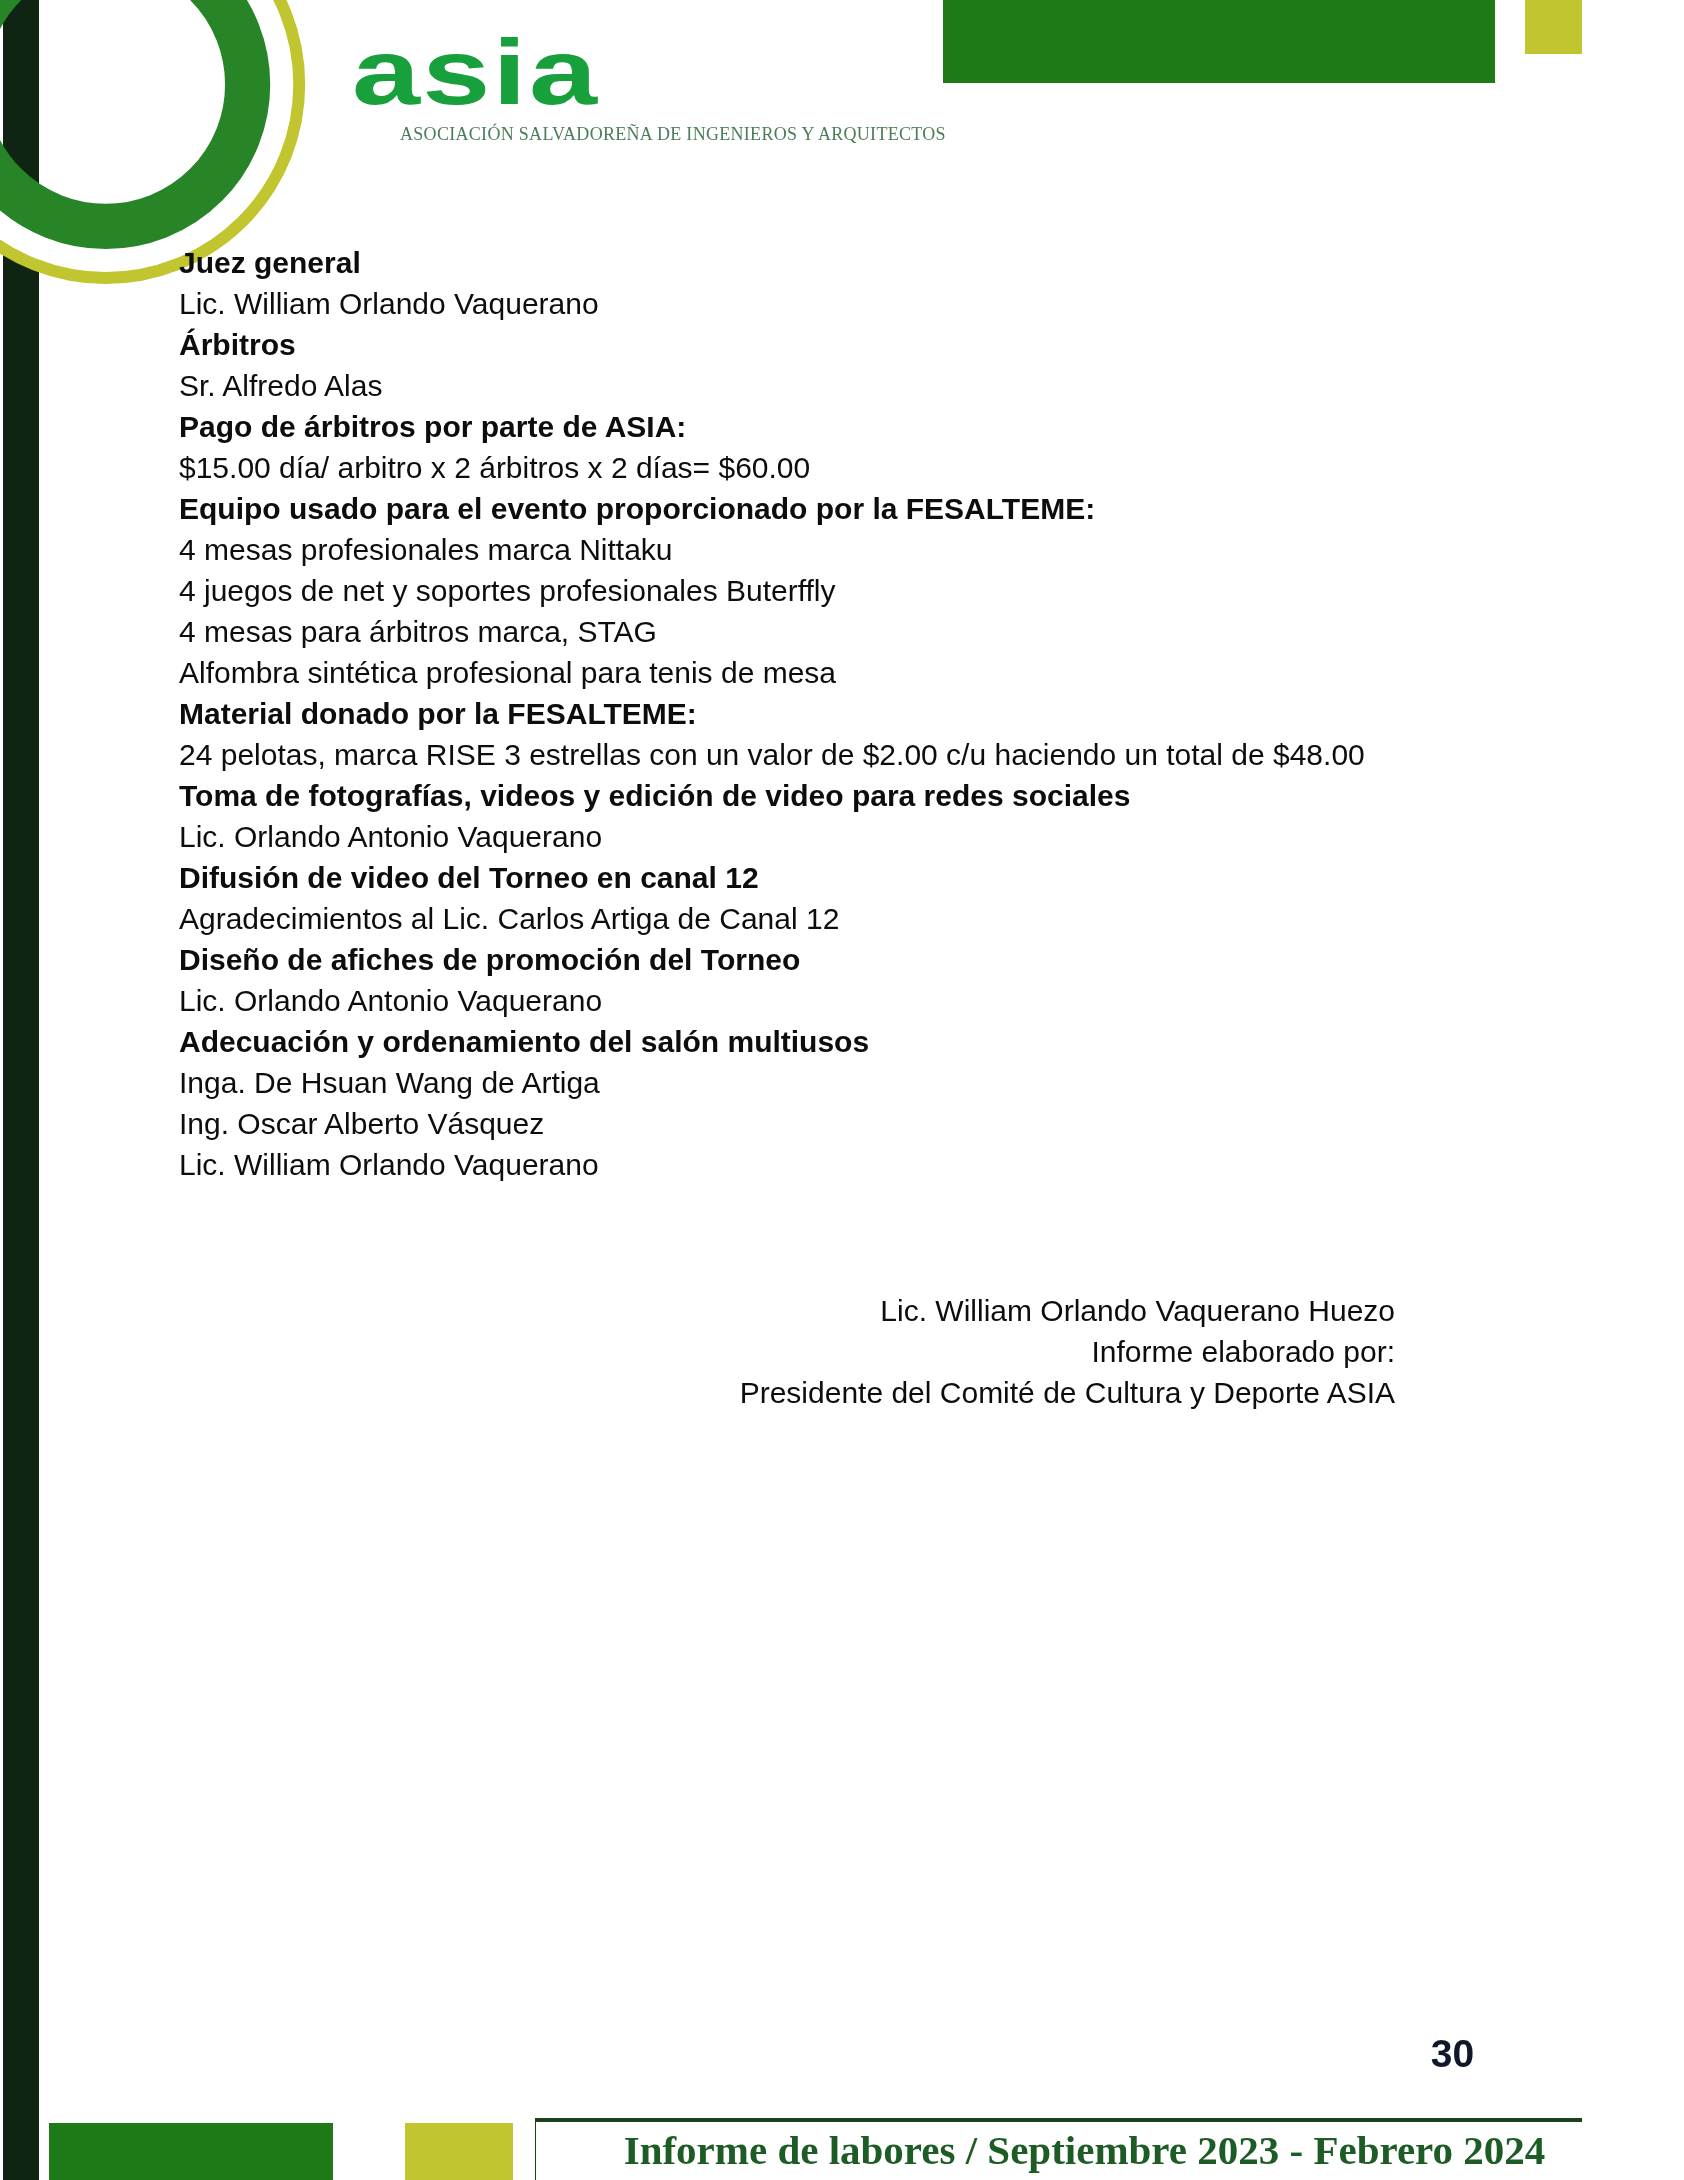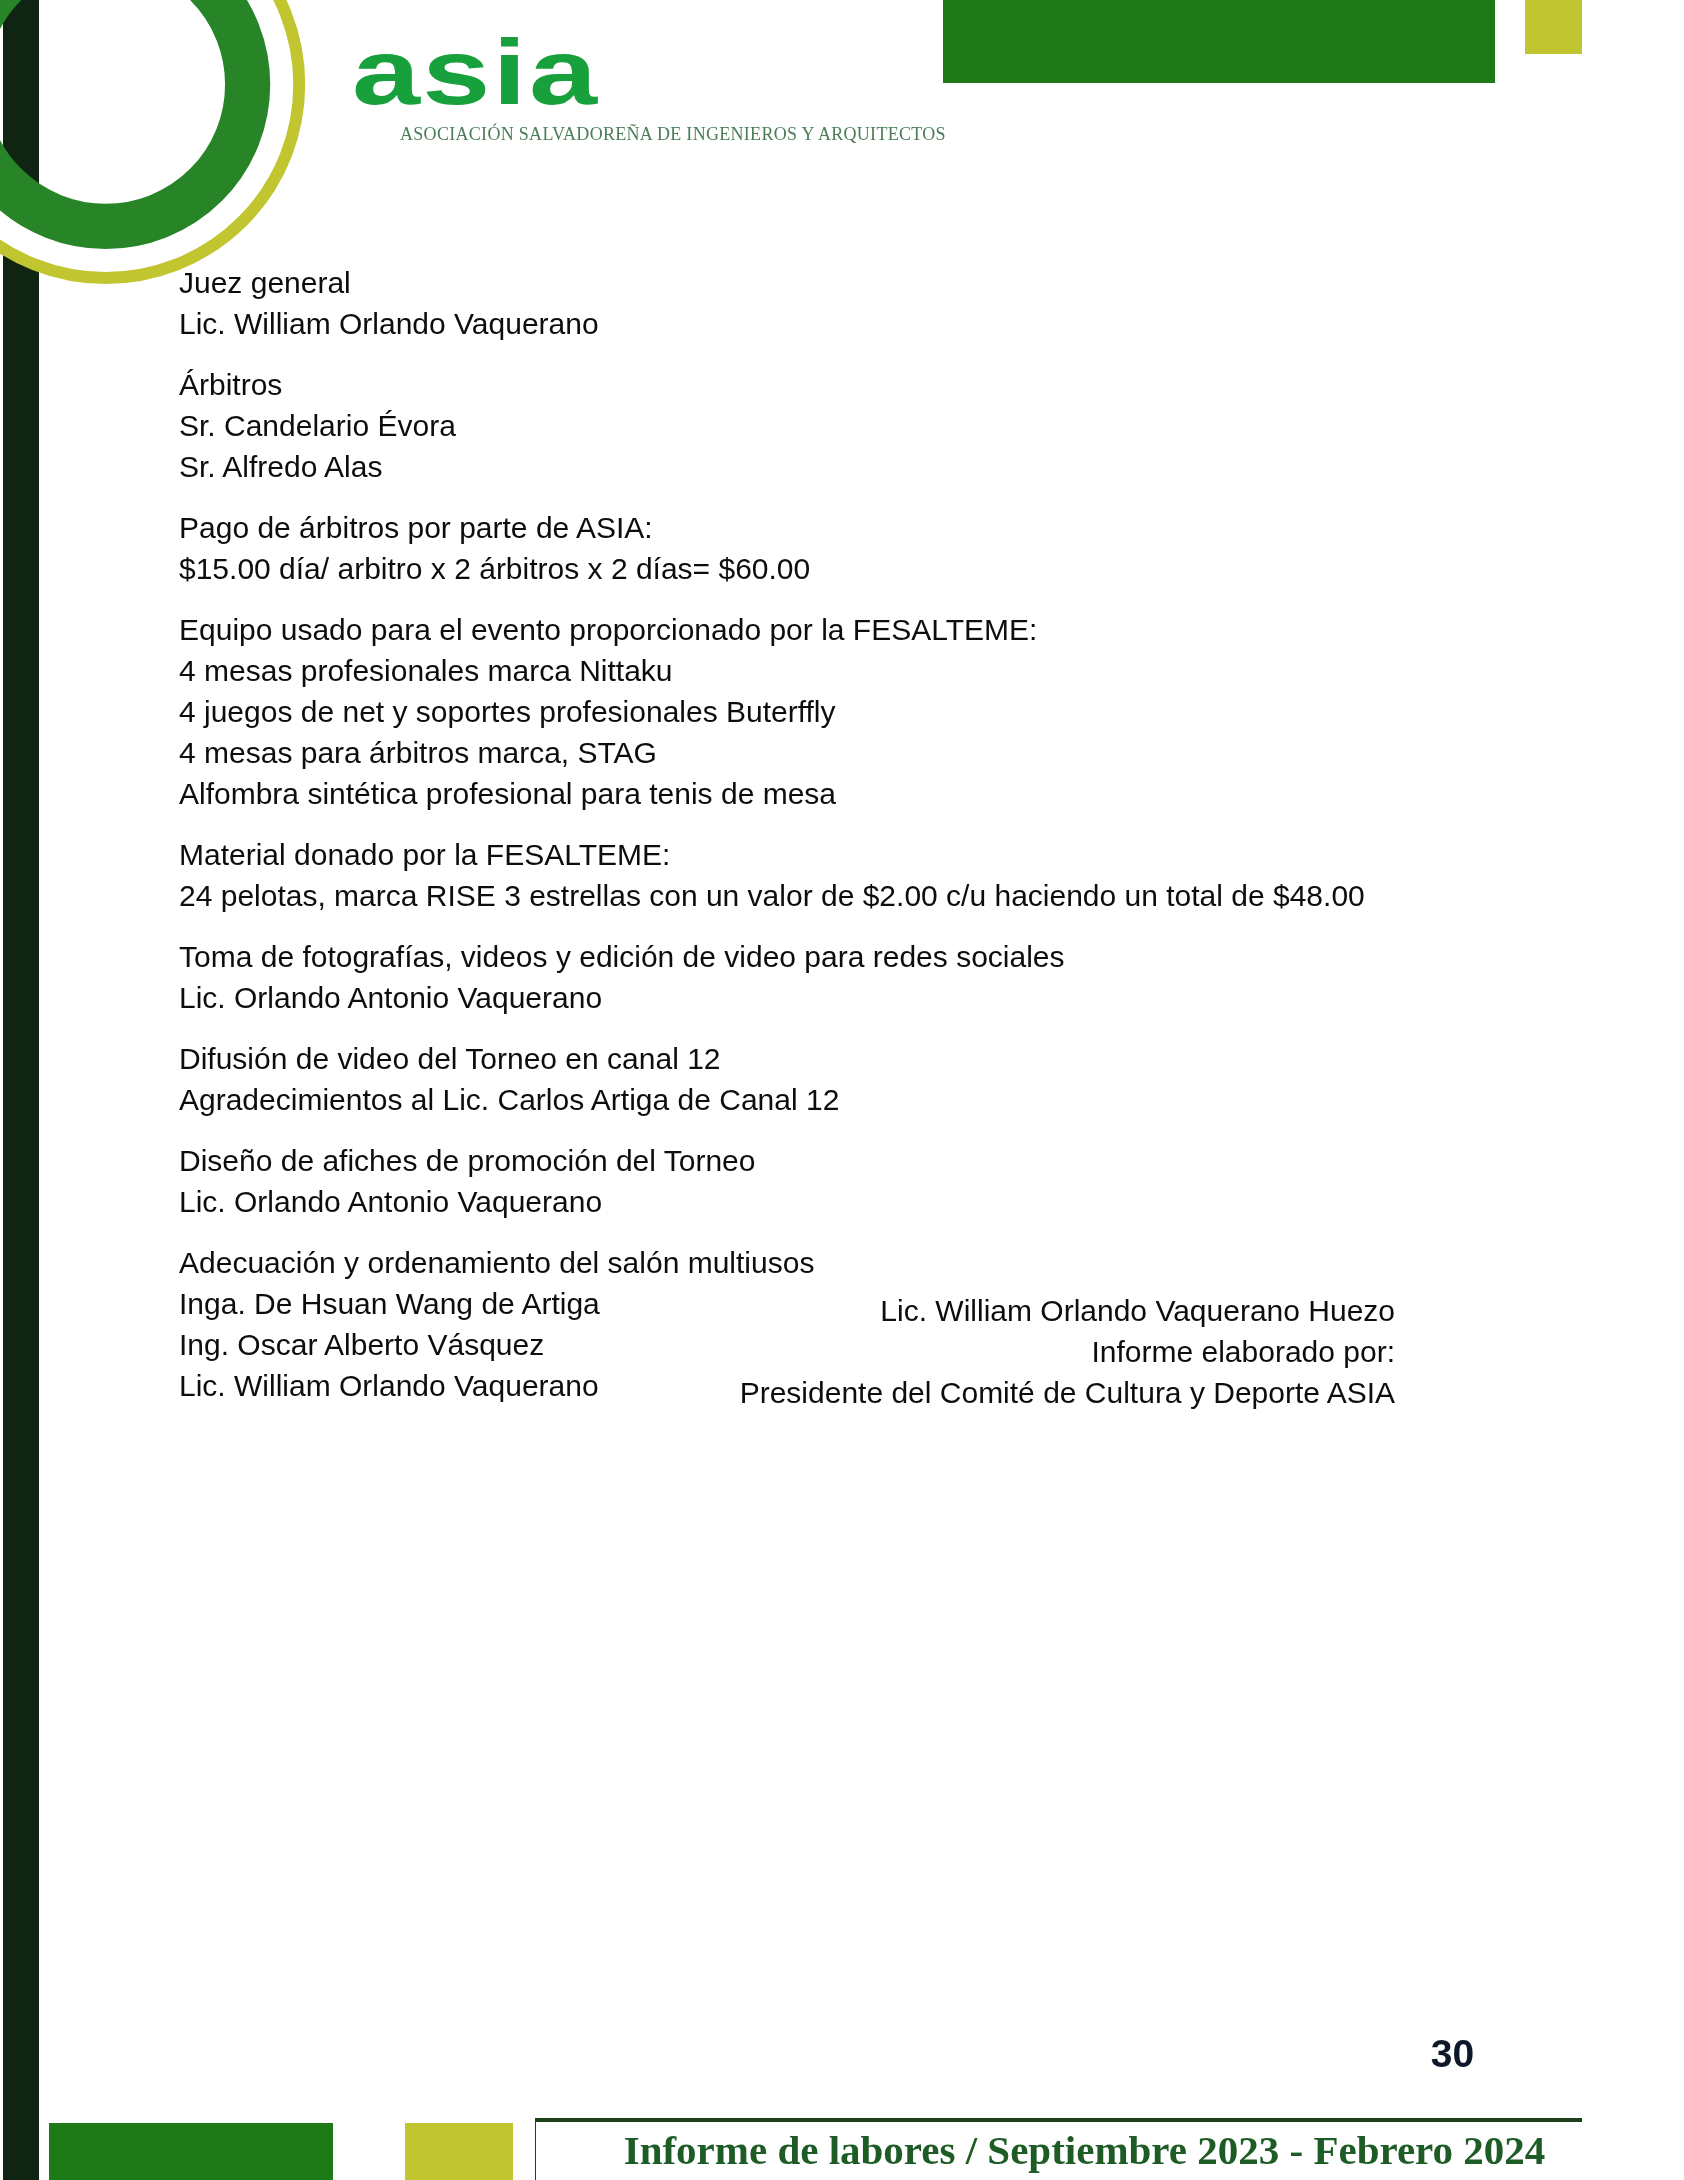--- a/index.html
+++ b/index.html
@@ -30,21 +30,21 @@
       transform:scaleX(1.33);transform-origin:left top;}
   .logo-since{position:absolute;left:652px;top:47px;z-index:4;line-height:1;font-size:68px;
       font-family:"Liberation Serif",serif;color:var(--logo-dark-green);}
   .logo-tagline{position:absolute;left:400px;top:125px;z-index:4;line-height:1;font-size:18px;
       font-family:"Liberation Serif",serif;color:var(--tagline-green);letter-spacing:0.3px;white-space:nowrap;}
 
   
   .body-text{position:absolute;left:179px;top:242px;width:1380px;z-index:4;
       font-size:30px;line-height:41px;color:#0d0d0d;}
   .body-text div{white-space:nowrap;}
-  .body-text .b{font-weight:normal;margin-top:20px;}
+  .body-text .b{font-weight:bold;}
 
   .closing{position:absolute;right:187px;top:1290px;z-index:4;text-align:right;
       font-size:30px;line-height:41px;color:#0d0d0d;}
   .closing div{white-space:nowrap;}
 
   .page-number{position:absolute;left:1414px;top:2032px;width:77px;z-index:4;text-align:center;
       font-size:39px;font-weight:bold;color:#0f172a;}
 
   
   .footer-green{position:absolute;left:49px;top:2123px;width:284px;height:58px;background:var(--bar-green);z-index:4;}
@@ -72,21 +72,20 @@
   <div class="bar-green"></div>
   <div class="bar-yellow"></div>
 
   <div class="logo-brand">asia</div>
   <div class="logo-tagline">ASOCIACIÓN SALVADOREÑA DE INGENIEROS Y ARQUITECTOS</div>
 
   <div class="body-text">
     <div class="b">Juez general</div>
     <div>Lic. William Orlando Vaquerano</div>
     <div class="b">Árbitros</div>
-    <div>Sr. Candelario Évora</div>
     <div>Sr. Alfredo Alas</div>
     <div class="b">Pago de árbitros por parte de ASIA:</div>
     <div>$15.00 día/ arbitro x 2 árbitros x 2 días= $60.00</div>
     <div class="b">Equipo usado para el evento proporcionado por la FESALTEME:</div>
     <div>4 mesas profesionales marca Nittaku</div>
     <div>4 juegos de net y soportes profesionales Buterffly</div>
     <div>4 mesas para árbitros marca, STAG</div>
     <div>Alfombra sintética profesional para tenis de mesa</div>
     <div class="b">Material donado por la FESALTEME:</div>
     <div>24 pelotas, marca RISE 3 estrellas con un valor de $2.00 c/u haciendo un total de $48.00</div>

